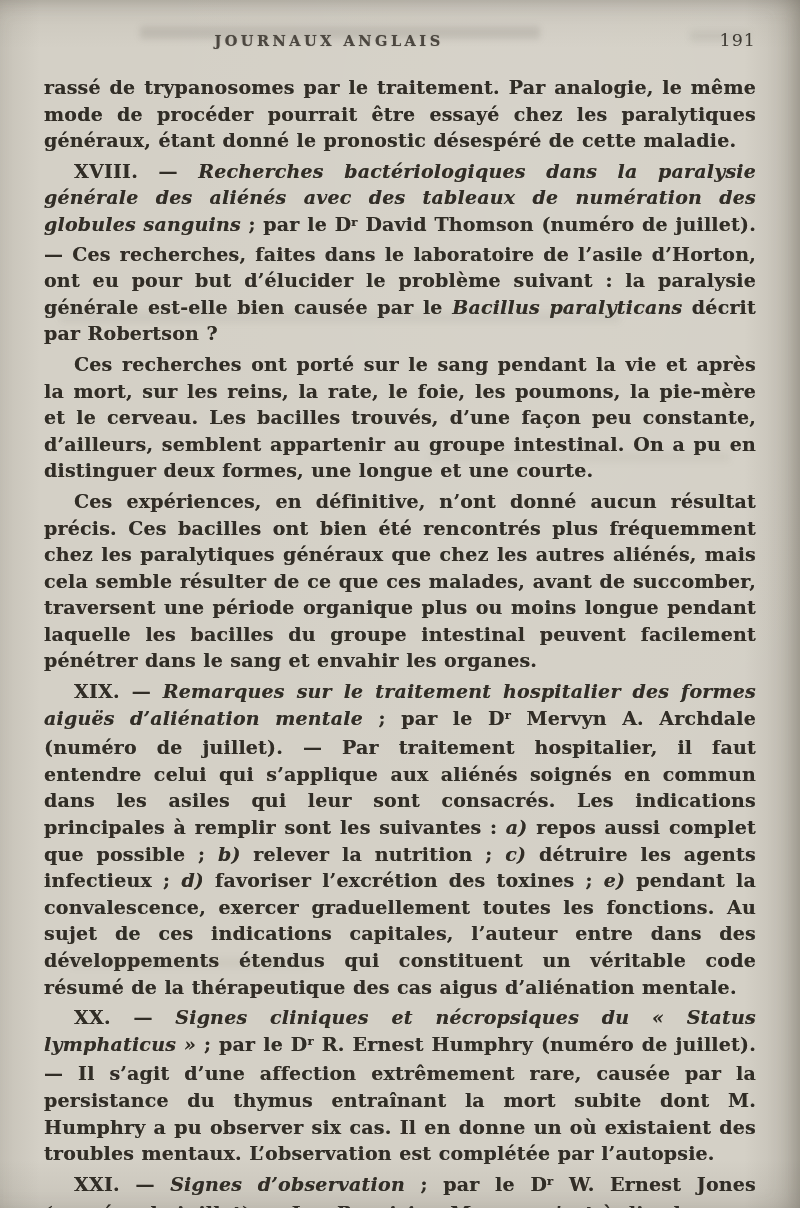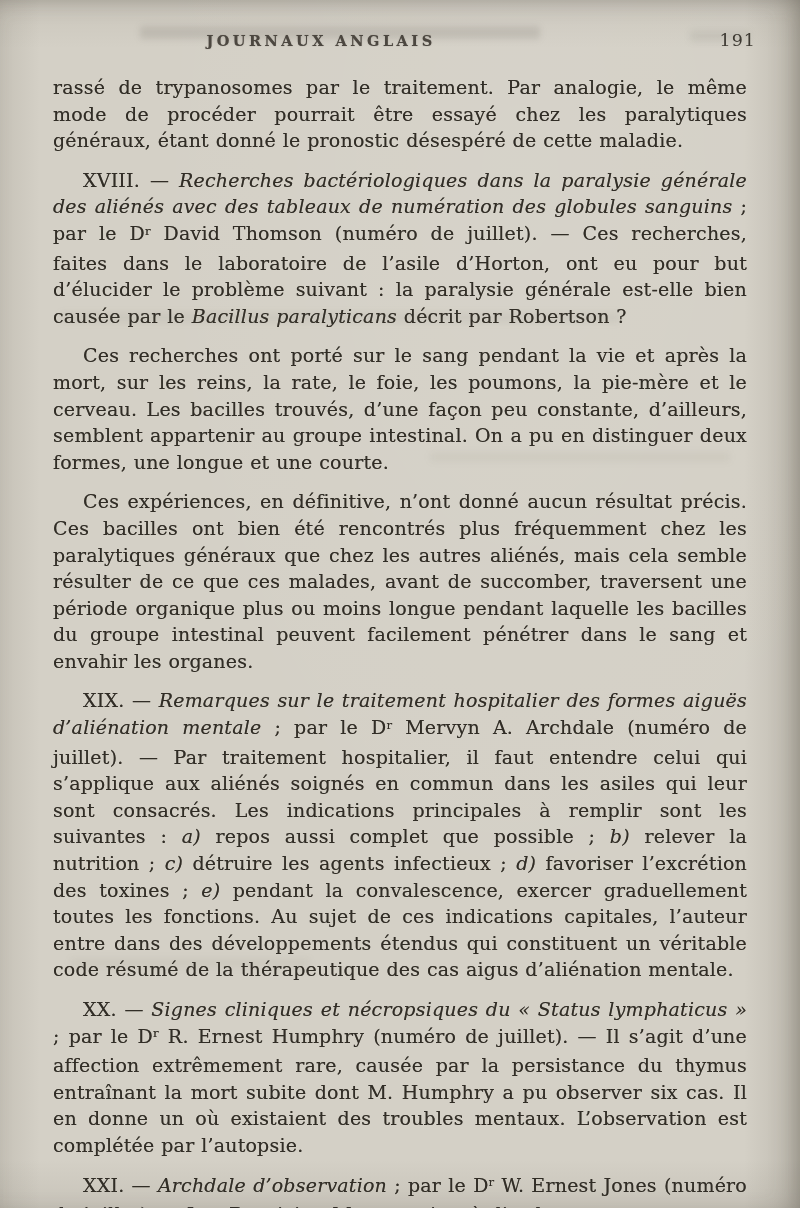--- a/index.html
+++ b/index.html
@@ -37,21 +37,21 @@
   .a4 { left: 430px; top: 452px; width: 300px; height: 10px; background: rgba(100,95,84,0.06); }
   .a5 { left: 70px;  top: 958px; width: 240px; height: 10px; background: rgba(100,95,84,0.06); }
 
   .page-header {
     position: relative;
     height: 26px;
     margin-top: 32px;
   }
   .running-title {
     position: absolute;
-    left: 321px;
+    left: 329px;
     transform: translateX(-50%);
     font-size: 14.5px;
     font-weight: 700;
     letter-spacing: 3.5px;
     color: #4c4740;
     text-shadow: 0 0 1px rgba(76,71,64,0.55);
     white-space: nowrap;
   }
   .page-number {
     position: absolute;
@@ -66,21 +66,21 @@
     margin-top: 16px;
     padding: 0 40px;
     color: #312d26;
     font-size: 19px;
     line-height: 26.6px;
     text-align: justify;
     letter-spacing: 0.2px;
     word-spacing: 0.5px;
     text-shadow: 0 0 0.4px rgba(49,45,38,0.55);
   }
-  .para { margin: 13px; }
+  .para { margin: 4px; font-weight: bold; }
   .para.indent { text-indent: 30px; }
   .para i { font-style: italic; }
   .para sup {
     font-size: 0.62em;
     vertical-align: baseline;
     position: relative;
     top: -0.45em;
   }
 </style>
 </head>
@@ -99,16 +99,16 @@
     <span class="page-number">191</span>
   </header>
 
   <main class="page-body">
       <p class="para"><span>rassé de trypanosomes par le traitement. Par analogie, le même mode de procéder pourrait être essayé chez les paralytiques généraux, étant donné le pronostic désespéré de cette maladie.</span></p>
       <p class="para indent"><span>XVIII. — </span><i>Recherches bactériologiques dans la paralysie générale des aliénés avec des tableaux de numération des globules sanguins</i><span> ; par le D</span><sup>r</sup><span> David Thomson (numéro de juillet). — Ces recherches, faites dans le laboratoire de l’asile d’Horton, ont eu pour but d’élucider le problème suivant : la paralysie générale est-elle bien causée par le </span><i>Bacillus paralyticans</i><span> décrit par Robertson ?</span></p>
       <p class="para indent"><span>Ces recherches ont porté sur le sang pendant la vie et après la mort, sur les reins, la rate, le foie, les poumons, la pie-mère et le cerveau. Les bacilles trouvés, d’une façon peu constante, d’ailleurs, semblent appartenir au groupe intestinal. On a pu en distinguer deux formes, une longue et une courte.</span></p>
       <p class="para indent"><span>Ces expériences, en définitive, n’ont donné aucun résultat précis. Ces bacilles ont bien été rencontrés plus fréquemment chez les paralytiques généraux que chez les autres aliénés, mais cela semble résulter de ce que ces malades, avant de succomber, traversent une période organique plus ou moins longue pendant laquelle les bacilles du groupe intestinal peuvent facilement pénétrer dans le sang et envahir les organes.</span></p>
       <p class="para indent"><span>XIX. — </span><i>Remarques sur le traitement hospitalier des formes aiguës d’aliénation mentale</i><span> ; par le D</span><sup>r</sup><span> Mervyn A. Archdale (numéro de juillet). — Par traitement hospitalier, il faut entendre celui qui s’applique aux aliénés soignés en commun dans les asiles qui leur sont consacrés. Les indications principales à remplir sont les suivantes : </span><i>a)</i><span> repos aussi complet que possible ; </span><i>b)</i><span> relever la nutrition ; </span><i>c)</i><span> détruire les agents infectieux ; </span><i>d)</i><span> favoriser l’excrétion des toxines ; </span><i>e)</i><span> pendant la convalescence, exercer graduellement toutes les fonctions. Au sujet de ces indications capitales, l’auteur entre dans des développements étendus qui constituent un véritable code résumé de la thérapeutique des cas aigus d’aliénation mentale.</span></p>
       <p class="para indent"><span>XX. — </span><i>Signes cliniques et nécropsiques du « Status lymphaticus »</i><span> ; par le D</span><sup>r</sup><span> R. Ernest Humphry (numéro de juillet). — Il s’agit d’une affection extrêmement rare, causée par la persistance du thymus entraînant la mort subite dont M. Humphry a pu observer six cas. Il en donne un où existaient des troubles mentaux. L’observation est complétée par l’autopsie.</span></p>
-      <p class="para indent"><span>XXI. — </span><i>Archdale d’observation</i><span> ; par le D</span><sup>r</sup><span> W. Ernest Jones (numéro de juillet). — Les </span><i>Receiving Mervyn</i><span>, c’est-à-dire les</span></p>
+      <p class="para indent"><span>XXI. — </span><i>Signes d’observation</i><span> ; par le D</span><sup>r</sup><span> W. Ernest Jones (numéro de juillet). — Les </span><i>Receiving Mervyn</i><span>, c’est-à-dire les</span></p>
     </main>
 
 </div>
 
 </body></html>

